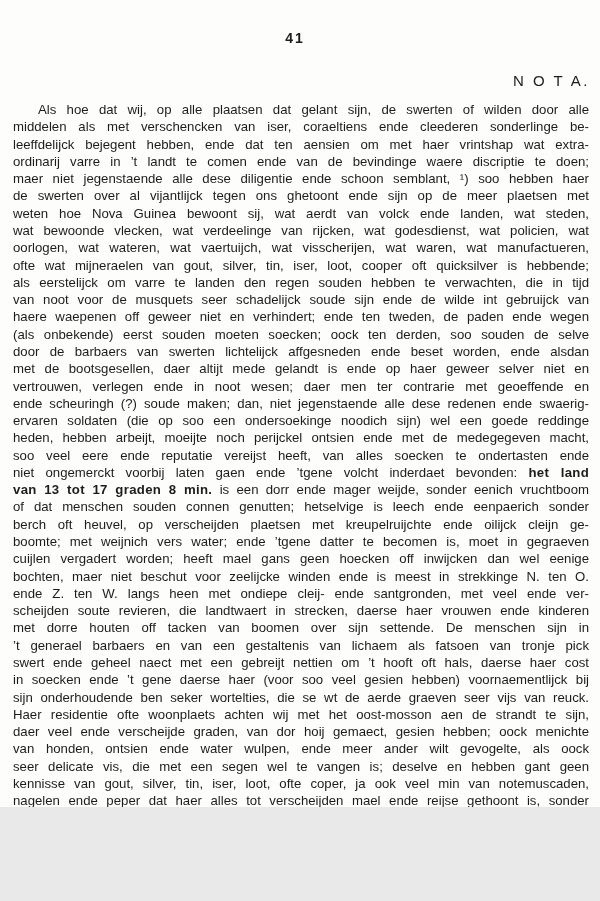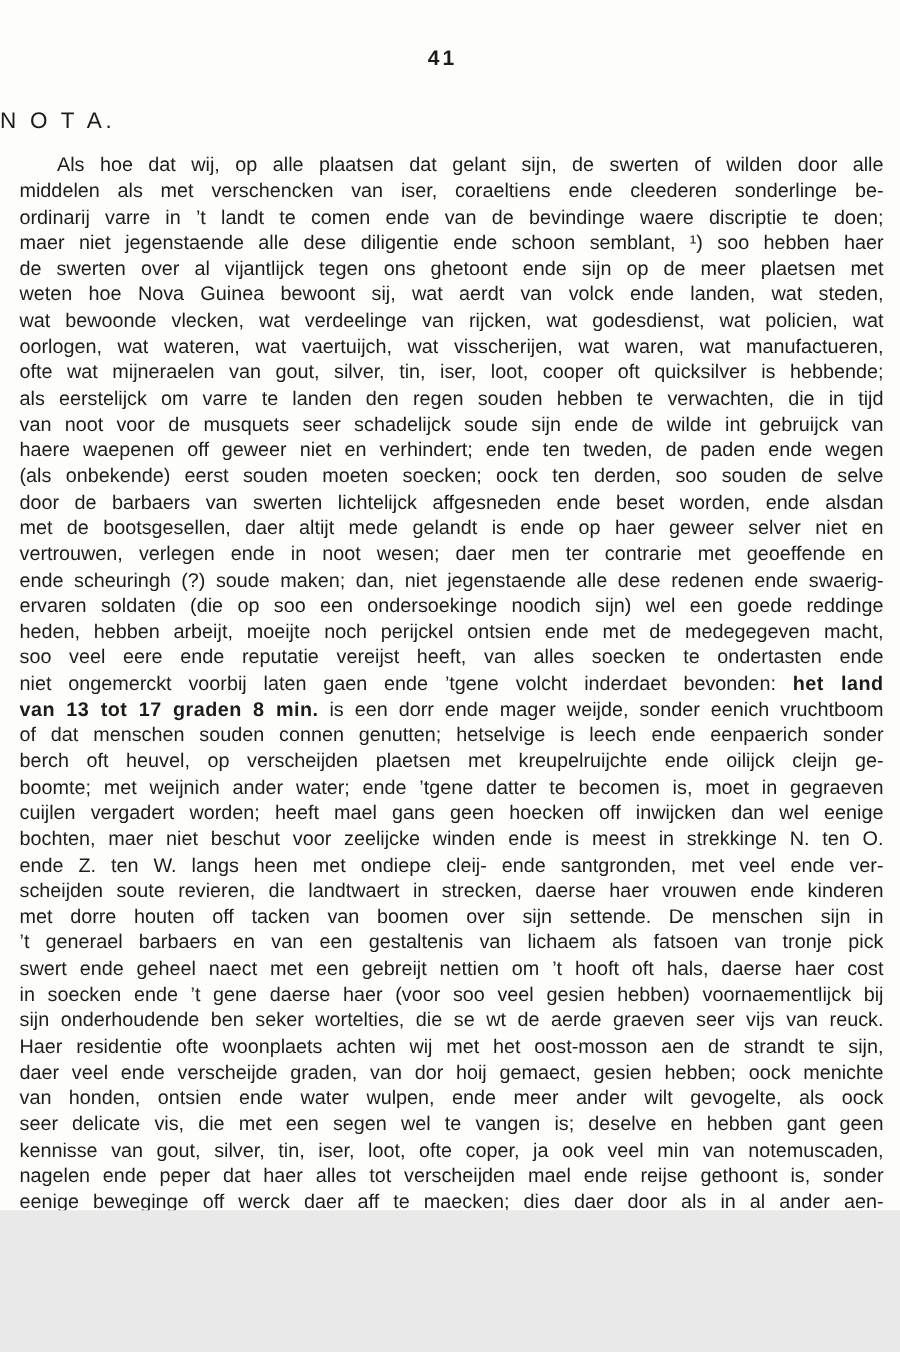--- a/index.html
+++ b/index.html
@@ -12,21 +12,21 @@
     overflow:hidden;
     -webkit-font-smoothing:antialiased;
   }
   .pageno{
     position:absolute;top:30px;left:0;width:590px;
     text-align:center;
     font-size:14px;font-weight:bold;letter-spacing:2px;
   }
   .doc-title{
     position:absolute;top:72px;left:0;width:590px;
-    text-align:left;
+    text-align:right;
     font-size:15px;letter-spacing:2.5px;
   }
   .body-text{
     position:absolute;top:101px;left:13px;width:576px;
     font-size:13.2px;
     line-height:17.28px;
   }
   .bline{
     text-align:justify;
     text-align-last:justify;
@@ -50,20 +50,21 @@
 
 <div class="page">
 
   <div class="pageno">41</div>
 
   <div class="doc-title">N O T A.</div>
 
   <div class="body-text" id="body-lines">
       <div class="bline"><span>Als hoe dat wij, op alle plaatsen dat gelant sijn, de swerten of wilden door alle</span></div>
       <div class="bline"><span>middelen als met verschencken van iser, coraeltiens ende cleederen sonderlinge be-</span></div>
+      <div class="bline"><span>leeffdelijck bejegent hebben, ende dat ten aensien om met haer vrintshap wat extra-</span></div>
       <div class="bline"><span>ordinarij varre in ’t landt te comen ende van de bevindinge waere discriptie te doen;</span></div>
       <div class="bline"><span>maer niet jegenstaende alle dese diligentie ende schoon semblant, ¹) soo hebben haer</span></div>
       <div class="bline"><span>de swerten over al vijantlijck tegen ons ghetoont ende sijn op de meer plaetsen met</span></div>
       <div class="bline"><span>weten hoe Nova Guinea bewoont sij, wat aerdt van volck ende landen, wat steden,</span></div>
       <div class="bline"><span>wat bewoonde vlecken, wat verdeelinge van rijcken, wat godesdienst, wat policien, wat</span></div>
       <div class="bline"><span>oorlogen, wat wateren, wat vaertuijch, wat visscherijen, wat waren, wat manufactueren,</span></div>
       <div class="bline"><span>ofte wat mijneraelen van gout, silver, tin, iser, loot, cooper oft quicksilver is hebbende;</span></div>
       <div class="bline"><span>als eerstelijck om varre te landen den regen souden hebben te verwachten, die in tijd</span></div>
       <div class="bline"><span>van noot voor de musquets seer schadelijck soude sijn ende de wilde int gebruijck van</span></div>
       <div class="bline"><span>haere waepenen off geweer niet en verhindert; ende ten tweden, de paden ende wegen</span></div>
@@ -72,21 +73,21 @@
       <div class="bline"><span>met de bootsgesellen, daer altijt mede gelandt is ende op haer geweer selver niet en</span></div>
       <div class="bline"><span>vertrouwen, verlegen ende in noot wesen; daer men ter contrarie met geoeffende en</span></div>
       <div class="bline"><span>ende scheuringh (?) soude maken; dan, niet jegenstaende alle dese redenen ende swaerig-</span></div>
       <div class="bline"><span>ervaren soldaten (die op soo een ondersoekinge noodich sijn) wel een goede reddinge</span></div>
       <div class="bline"><span>heden, hebben arbeijt, moeijte noch perijckel ontsien ende met de medegegeven macht,</span></div>
       <div class="bline"><span>soo veel eere ende reputatie vereijst heeft, van alles soecken te ondertasten ende</span></div>
       <div class="bline"><span>niet ongemerckt voorbij laten gaen ende ’tgene volcht inderdaet bevonden: </span><b>het land</b></div>
       <div class="bline"><b>van 13 tot 17 graden 8 min.</b><span> is een dorr ende mager weijde, sonder eenich vruchtboom</span></div>
       <div class="bline"><span>of dat menschen souden connen genutten; hetselvige is leech ende eenpaerich sonder</span></div>
       <div class="bline"><span>berch oft heuvel, op verscheijden plaetsen met kreupelruijchte ende oilijck cleijn ge-</span></div>
-      <div class="bline"><span>boomte; met weijnich ander water; ende ’tgene datter te becomen is, moet in gegraeven</span></div>
+      <div class="bline"><span>boomte; met weijnich vers water; ende ’tgene datter te becomen is, moet in gegraeven</span></div>
       <div class="bline"><span>cuijlen vergadert worden; heeft mael gans geen hoecken off inwijcken dan wel eenige</span></div>
       <div class="bline"><span>bochten, maer niet beschut voor zeelijcke winden ende is meest in strekkinge N. ten O.</span></div>
       <div class="bline"><span>ende Z. ten W. langs heen met ondiepe cleij- ende santgronden, met veel ende ver-</span></div>
       <div class="bline"><span>scheijden soute revieren, die landtwaert in strecken, daerse haer vrouwen ende kinderen</span></div>
       <div class="bline"><span>met dorre houten off tacken van boomen over sijn settende. De menschen sijn in</span></div>
       <div class="bline"><span>’t generael barbaers en van een gestaltenis van lichaem als fatsoen van tronje pick</span></div>
       <div class="bline"><span>swert ende geheel naect met een gebreijt nettien om ’t hooft oft hals, daerse haer cost</span></div>
       <div class="bline"><span>in soecken ende ’t gene daerse haer (voor soo veel gesien hebben) voornaementlijck bij</span></div>
       <div class="bline"><span>sijn onderhoudende ben seker wortelties, die se wt de aerde graeven seer vijs van reuck.</span></div>
       <div class="bline"><span>Haer residentie ofte woonplaets achten wij met het oost-mosson aen de strandt te sijn,</span></div>

